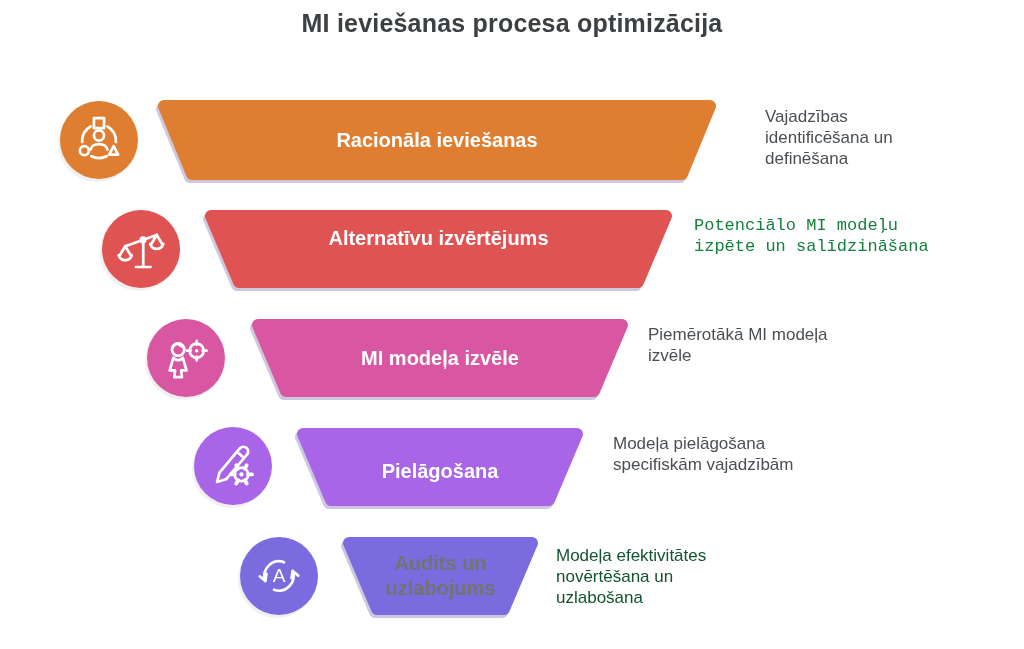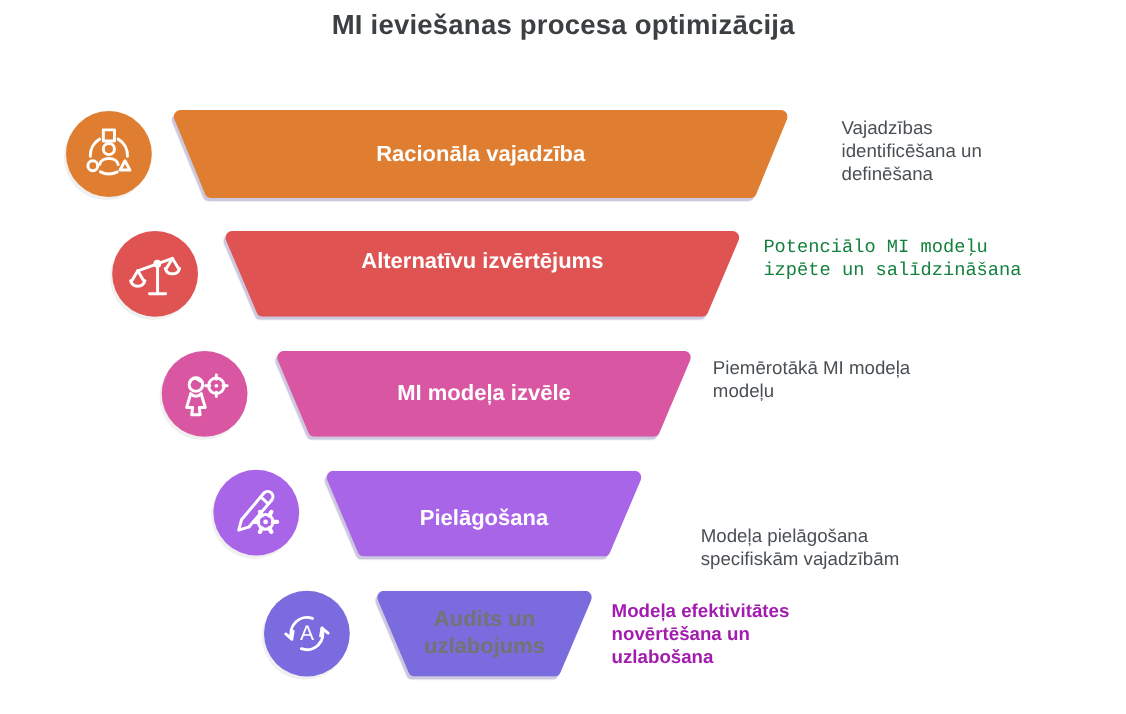--- a/index.html
+++ b/index.html
@@ -27,21 +27,21 @@
   }
   .stage-desc{
     position:absolute;color:#4a4f54;font-size:17px;line-height:21px;
     white-space:pre-line;
   }
 
   
   .r0-icon{left:60px;top:101px;}  .r0-bar{left:158px;top:100px;}  .r0-lab{left:158px;top:100px;width:558px;height:80px;}  .r0-desc{left:737px;top:106px;width:210px;}
   .r1-icon{left:102px;top:210px;} .r1-bar{left:205px;top:210px;}  .r1-lab{left:205px;top:210px;width:467px;height:56px;}  .r1-desc{left:694px;top:215px;width:250px;}
   .r2-icon{left:147px;top:319px;} .r2-bar{left:252px;top:319px;}  .r2-lab{left:252px;top:319px;width:376px;height:78px;}  .r2-desc{left:648px;top:324px;width:250px;}
-  .r3-icon{left:194px;top:427px;} .r3-bar{left:297px;top:428px;}  .r3-lab{left:297px;top:428px;width:286px;height:86px;}  .r3-desc{left:637px;top:433px;width:260px;margin-top:44px;}
+  .r3-icon{left:194px;top:427px;} .r3-bar{left:297px;top:428px;}  .r3-lab{left:297px;top:428px;width:286px;height:86px;}  .r3-desc{left:613px;top:433px;width:260px;}
   .r4-icon{left:240px;top:537px;} .r4-bar{left:343px;top:537px;}  .r4-lab{left:343px;top:537px;width:195px;height:78px;}  .r4-desc{left:556px;top:545px;width:220px;}
 </style>
 </head>
 <body>
 
 <div class="canvas">
 
   <div class="page-title" style="color: rgb(60, 64, 67);">MI ieviešanas procesa optimizācija</div>
 
   <div>
@@ -55,21 +55,21 @@
           <circle cx="11" cy="33.5" r="4"></circle>
           <path d="M37,29.5 L41,37 L33,37 Z"></path>
           <circle cx="24" cy="20" r="4.5"></circle>
           <path d="M16.5,32.5 C17.5,26 30.5,26 31.5,32.5"></path>
         </g>
       </svg>
     </div>
     <svg class="bar-svg r0-bar" width="558" height="80" viewBox="0 0 558 80">
       <path class="bar-path tint-fill" d="M6,6 L552,6 L524,74 L34,74 Z" stroke-width="12" stroke-linejoin="round" fill="#df7e30" stroke="#df7e30"></path>
     </svg>
-    <div class="bar-label r0-lab" style="color: rgb(255, 255, 255);">Racionāla vajadzība</div>
+    <div class="bar-label r0-lab" style="color: rgb(255, 255, 255);">Racionāla ieviešanas</div>
     <div class="stage-desc r0-desc" style="color: rgb(74, 79, 84); margin-left: 28px;">Vajadzības
 identificēšana un
 definēšana</div>
   </div>
 
   <div>
     <div class="icon-circle r1-icon tint-bg" style="background: rgb(223, 83, 83);">
       <svg viewBox="0 0 48 48">
         <g class="icon-stroke">
           <line x1="10" y1="21.5" x2="38" y2="11.5"></line>
@@ -108,21 +108,21 @@
           <line x1="38.8" y1="17.5" x2="42.2" y2="17.5"></line>
           <circle cx="33.5" cy="17.5" r="1.5" fill="#ffffff" stroke="none"></circle>
         </g>
       </svg>
     </div>
     <svg class="bar-svg r2-bar" width="376" height="78" viewBox="0 0 376 78">
       <path class="bar-path tint-fill" d="M6,6 L370,6 L342,72 L34,72 Z" stroke-width="12" stroke-linejoin="round" fill="#d957a2" stroke="#d957a2"></path>
     </svg>
     <div class="bar-label r2-lab" style="color: rgb(255, 255, 255);">MI modeļa izvēle</div>
     <div class="stage-desc r2-desc" style="color: rgb(74, 79, 84);">Piemērotākā MI modeļa
-modeļu</div>
+izvēle</div>
   </div>
 
   <div>
     <div class="icon-circle r3-icon tint-bg" style="background: rgb(169, 101, 232);">
       <svg viewBox="0 0 48 48">
         <g class="icon-stroke">
           <path d="M30.2,8.2 A4.2 4.2 0 0 1 36.3,14"></path>
           <line x1="30.2" y1="8.2" x2="12" y2="29.8"></line>
           <line x1="36.3" y1="14" x2="18.2" y2="35.5"></line>
           <line x1="27.6" y1="11.3" x2="33.7" y2="16.9"></line>
@@ -158,18 +158,18 @@
           <path d="M41.1,23.65 L36.2,19.55 L35.1,25.85"></path>
         </g>
         <text x="24" y="29.5" text-anchor="middle" font-size="17" fill="#ffffff" font-family="Liberation Sans, sans-serif">A</text>
       </svg>
     </div>
     <svg class="bar-svg r4-bar" width="195" height="78" viewBox="0 0 195 78">
       <path class="bar-path tint-fill" d="M6,6 L189,6 L161,72 L34,72 Z" stroke-width="12" stroke-linejoin="round" fill="#7a6cdf" stroke="#7a6cdf"></path>
     </svg>
     <div class="bar-label r4-lab" style="color: #737373;">Audits un
 uzlabojums</div>
-    <div class="stage-desc r4-desc" style="color: #a21caf; font-weight: bold;">Modeļa efektivitātes
+    <div class="stage-desc r4-desc" style="color: #14532d;">Modeļa efektivitātes
 novērtēšana un
 uzlabošana</div>
   </div>
 
 </div>
 
 </body></html>

